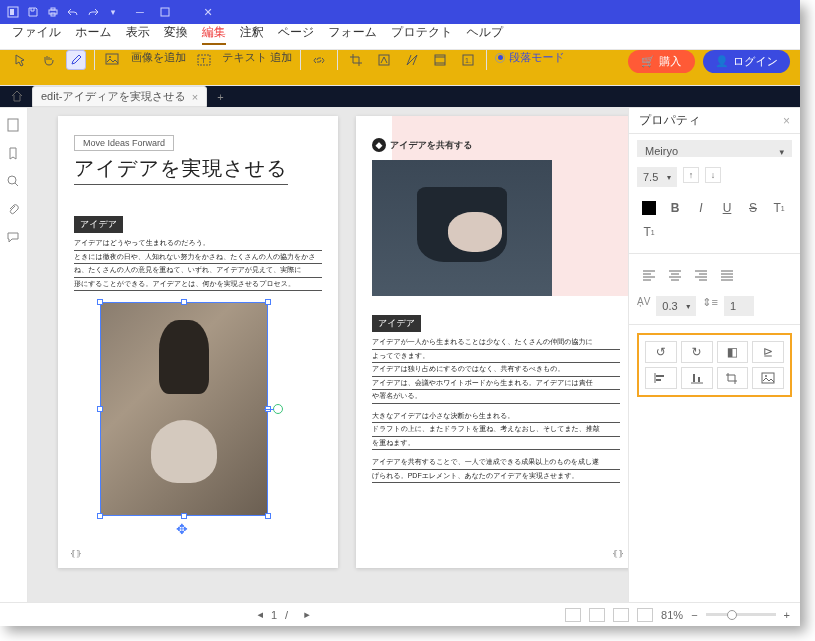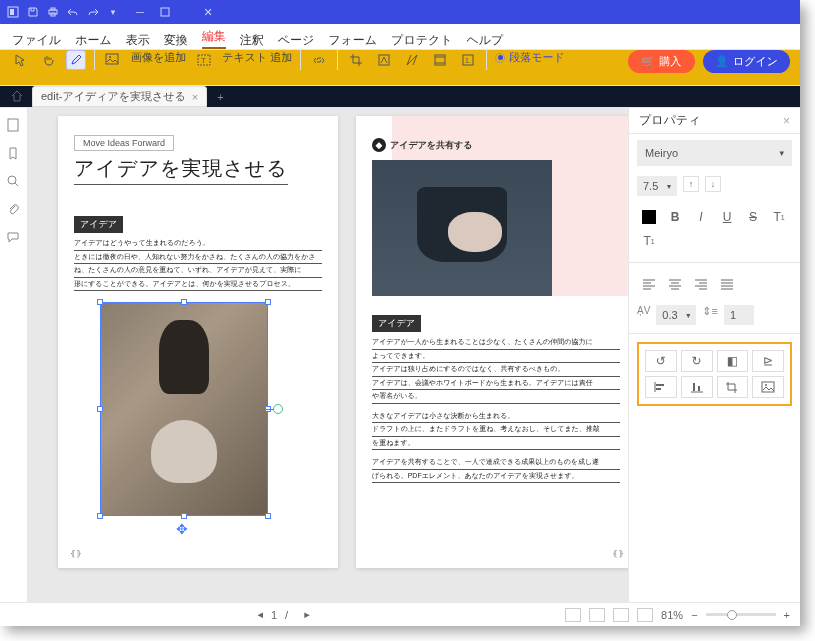--- a/index.html
+++ b/index.html
@@ -2,21 +2,21 @@
 <html><head>
 <meta charset="utf-8">
 <style>
 *{box-sizing:border-box;margin:0;padding:0;font-family:"Meiryo","Segoe UI",sans-serif;-webkit-font-smoothing:antialiased}
 body{background:#fff;width:815px;height:641px;overflow:hidden;position:relative}
 .shadow-wrap{position:absolute;top:0;left:0;width:800px;height:626px;box-shadow:6px 6px 12px rgba(0,0,0,.35);display:flex;flex-direction:column;background:#fff}
 .titlebar{height:24px;background:#3a4ae0;display:flex;align-items:center;color:#fff;font-size:11px;padding:0 6px;gap:6px}
 .titlebar .tb-icon{width:14px;height:14px;display:inline-flex;align-items:center;justify-content:center;color:#cfd3ff}
 .titlebar .tb-title{flex:1;text-align:center;color:#cfd3ff;font-weight:600}
 .tb-btn{width:28px;text-align:center;color:#cfd3ff;cursor:pointer}
-.menubar{height:26px;background:#fff;display:flex;align-items:flex-end;gap:14px;padding:0 12px;font-size:12px;color:#333;border-bottom:1px solid #e6e6e6}
+.menubar{height:26px;background:#fff;display:flex;align-items:flex-start;gap:14px;padding:0 12px;font-size:12px;color:#333;border-bottom:1px solid #e6e6e6}
 .menubar .mi{cursor:pointer}
 .menubar .mi.active{color:#ef4444;border-bottom:2px solid #a16207;padding-bottom:2px}
 .toolbar{height:36px;background:#eab308;display:flex;align-items:flex-start;gap:8px;padding:0 10px;border-bottom:1px solid #e6e6e6;font-size:11px;color:#444}
 .toolbar .tool{width:20px;height:20px;display:inline-flex;align-items:center;justify-content:center;border:1px solid transparent;border-radius:3px;cursor:pointer}
 .toolbar .tool.sel{background:#e6e8ff;border-color:#b8bcf0}
 .toolbar .lbl{font-size:11px;color:#444}
 .toolbar .sep{width:1px;height:20px;background:#e0e0e0}
 .toolbar .radio{display:inline-flex;align-items:center;gap:4px;cursor:pointer}
 .toolbar .radio .dot{width:10px;height:10px;border:1px solid #999;border-radius:50%;display:inline-flex;align-items:center;justify-content:center}
 .toolbar .radio.on .dot::after{content:"";width:5px;height:5px;border-radius:50%;background:#3a4ae0}
@@ -55,21 +55,21 @@
 .page2 .share-pill{font-size:9px;color:#333;display:inline-flex;align-items:center;gap:4px;margin:6px 0 8px}
 .page2 .share-pill .dot{width:14px;height:14px;border-radius:50%;background:#222;color:#fff;display:inline-flex;align-items:center;justify-content:center;font-size:9px}
 .photo2{width:180px;height:136px;background:linear-gradient(180deg,#3b4856 0%,#4a5866 100%);position:relative;margin-bottom:16px}
 .photo2::before{content:"";position:absolute;top:20%;left:25%;width:50%;height:55%;background:#1f2730;border-radius:10% 10% 30% 30%}
 .photo2::after{content:"";position:absolute;top:38%;left:42%;width:30%;height:30%;background:#d9c9bf;border-radius:45%}
 .page-num{position:absolute;bottom:10px;font-size:8px;color:#666}
 .page1 .page-num{left:12px}.page2 .page-num{right:12px}
 .props{width:172px;background:#fff;border-left:1px solid #e6e6e6;display:flex;flex-direction:column;font-size:11px;color:#333}
 .props .phdr{height:26px;display:flex;align-items:center;justify-content:space-between;padding:0 10px;border-bottom:1px solid #e6e6e6;font-size:12px}
 .props .phdr .x{color:#aaa;cursor:pointer}
-.props .field{margin:6px 8px;height:26px;background:#ececec;display:flex;align-items:center;padding:0 8px;font-size:11px;color:#555;justify-content:space-between}
+.props .field{margin:6px 8px;height:17px;background:#ececec;display:flex;align-items:flex-end;padding:0 8px;font-size:11px;color:#555;justify-content:space-between}
 .props .row{display:flex;gap:6px;padding:4px 8px;}
 .props .numbox{width:40px;height:20px;background:#ececec;display:flex;align-items:center;padding:0 6px;font-size:11px;color:#555;justify-content:space-between}
 .props .stepbtn{width:16px;height:16px;border:1px solid #e0e0e0;display:flex;align-items:center;justify-content:center;font-size:9px;color:#666;cursor:pointer}
 .props .tbtns{display:flex;gap:2px;padding:6px 8px;flex-wrap:wrap}
 .props .tbtn{width:24px;height:22px;display:flex;align-items:center;justify-content:center;border:1px solid transparent;cursor:pointer;color:#666;font-size:12px}
 .props .swatch{width:14px;height:14px;background:#000}
 .props .divider{height:1px;background:#e6e6e6;margin:4px 0}
 .props .sect-lbl{padding:6px 10px 2px;font-size:11px;color:#333}
 .props .obj-grid{margin:4px 8px;border:2px solid #f5a623;padding:6px;display:grid;grid-template-columns:repeat(4,1fr);gap:4px}
 .props .obj-btn{height:22px;border:1px solid #ddd;display:flex;align-items:center;justify-content:center;cursor:pointer;color:#666;font-size:12px}

